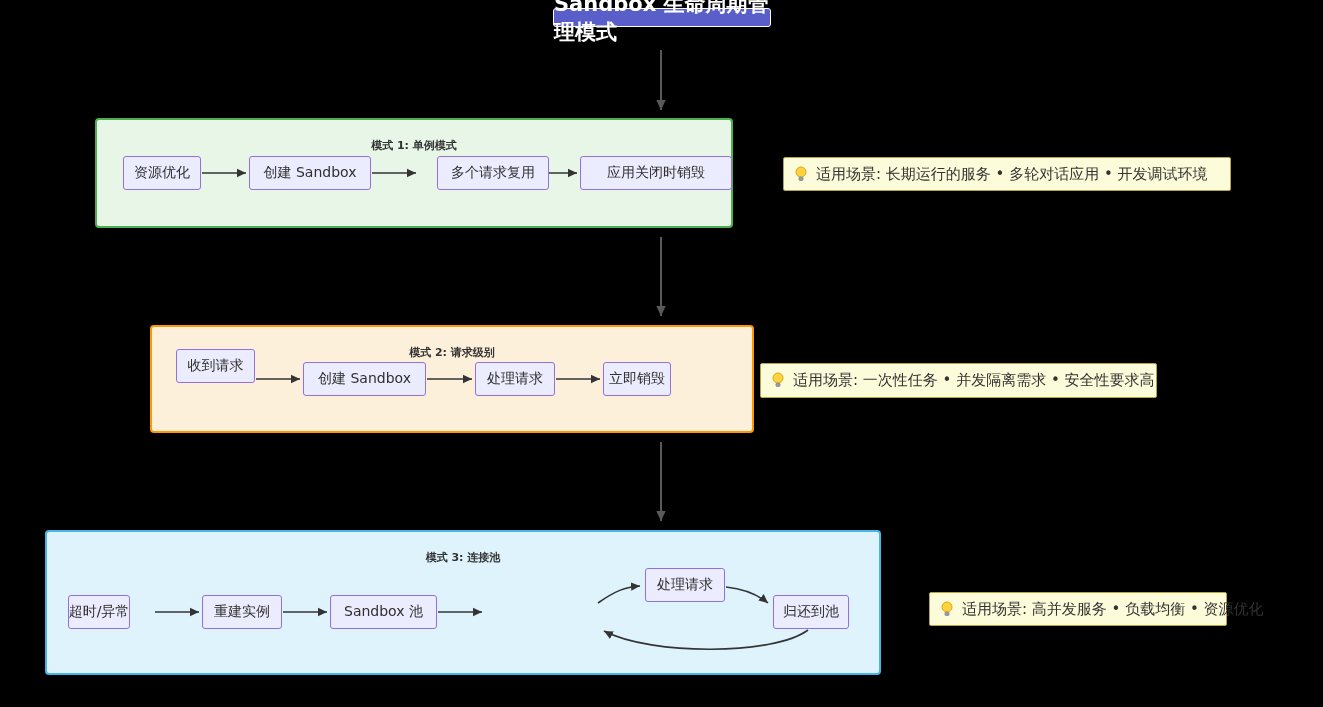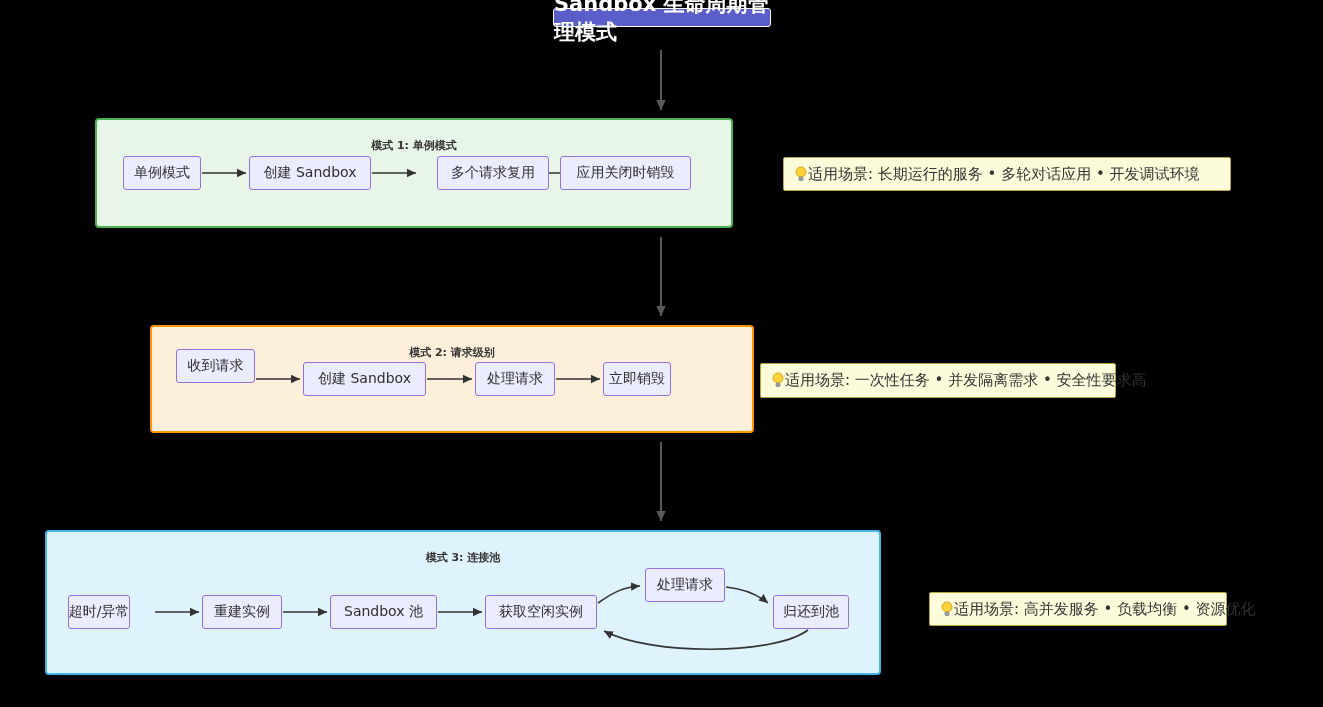--- a/index.html
+++ b/index.html
@@ -25,21 +25,21 @@
   }
   .node {
     position:absolute; height:34px; z-index:3;
     background:#ececff; border:1px solid #9370db; border-radius:3px;
     display:flex; align-items:center; justify-content:center;
     font-size:14px; color:#2f2f2f; white-space:nowrap;
   }
   .note {
     position:absolute; z-index:3;
     background:#fdfcda; border:1px solid #b3a63c; border-radius:2px;
-    display:flex; align-items:center; padding:0 10px;
+    display:flex; align-items:center; gap:8px; padding:0 10px;
     font-size:15px; color:#333333; white-space:nowrap;
   }
   .bulb { display:flex; align-items:center; }
 </style>
 </head>
 <body>
 
 <div class="canvas">
 
   <div class="cluster" style="left:95px;top:118px;width:638px;height:110px;--fill:#e7f6e7;--stroke:#4caf50">
@@ -78,48 +78,47 @@
     <line x1="283" y1="612" x2="327" y2="612" stroke="#333333" stroke-width="1.6" marker-end="url(#mDark)"></line>
     <line x1="438" y1="612" x2="482" y2="612" stroke="#333333" stroke-width="1.6" marker-end="url(#mDark)"></line>
 
     <path d="M598,603 C615,591 625,587 640,586" fill="none" stroke="#333333" stroke-width="1.6" marker-end="url(#mDark)"></path>
     <path d="M726,587 C745,589 757,594 768,603" fill="none" stroke="#333333" stroke-width="1.6" marker-end="url(#mDark)"></path>
     <path d="M808,630 C775,655 652,656 604,631" fill="none" stroke="#333333" stroke-width="1.6" marker-end="url(#mDark)"></path>
   </svg>
 
   <div class="title-node">Sandbox 生命周期管理模式</div>
 
-  <div class="node" style="left:123px;top:156px;width:78px">单例模式</div>
+  <div class="node" style="left:123px;top:156px;width:78px">资源优化</div>
   <div class="node" style="left:249px;top:156px;width:122px">创建 Sandbox</div>
   <div class="node" style="left:437px;top:156px;width:112px">多个请求复用</div>
-  <div class="node" style="left:560px;top:156px;width:131px">应用关闭时销毁</div>
+  <div class="node" style="left:580px;top:156px;width:152px">应用关闭时销毁</div>
 
   <div class="node" style="left:176px;top:349px;width:79px">收到请求</div>
   <div class="node" style="left:303px;top:362px;width:123px">创建 Sandbox</div>
   <div class="node" style="left:475px;top:362px;width:80px">处理请求</div>
   <div class="node" style="left:603px;top:362px;width:68px">立即销毁</div>
 
   <div class="node" style="left:68px;top:595px;width:62px">超时/异常</div>
   <div class="node" style="left:202px;top:595px;width:80px">重建实例</div>
   <div class="node" style="left:330px;top:595px;width:107px">Sandbox 池</div>
-  <div class="node" style="left:485px;top:595px;width:112px">获取空闲实例</div>
   <div class="node" style="left:645px;top:568px;width:80px">处理请求</div>
   <div class="node" style="left:773px;top:595px;width:76px">归还到池</div>
 
   <div class="note" style="left:783px;top:157px;width:448px;height:34px">
     <span class="bulb">
       <svg width="14" height="17" viewBox="0 0 14 17">
           <circle cx="7" cy="6" r="5" fill="#ffd43b" stroke="#d9a520" stroke-width="1"></circle>
           <rect x="5" y="11.2" width="4" height="3.2" rx="1" fill="#9aa0a6" stroke="#7a7f85" stroke-width="0.8"></rect>
         </svg>
     </span>
     <span class="note-text">适用场景: 长期运行的服务 • 多轮对话应用 • 开发调试环境</span>
   </div>
 
-  <div class="note" style="left:760px;top:363px;width:356px;height:35px">
+  <div class="note" style="left:760px;top:363px;width:397px;height:35px">
     <span class="bulb">
       <svg width="14" height="17" viewBox="0 0 14 17">
           <circle cx="7" cy="6" r="5" fill="#ffd43b" stroke="#d9a520" stroke-width="1"></circle>
           <rect x="5" y="11.2" width="4" height="3.2" rx="1" fill="#9aa0a6" stroke="#7a7f85" stroke-width="0.8"></rect>
         </svg>
     </span>
     <span class="note-text">适用场景: 一次性任务 • 并发隔离需求 • 安全性要求高</span>
   </div>
 
   <div class="note" style="left:929px;top:592px;width:298px;height:34px">

